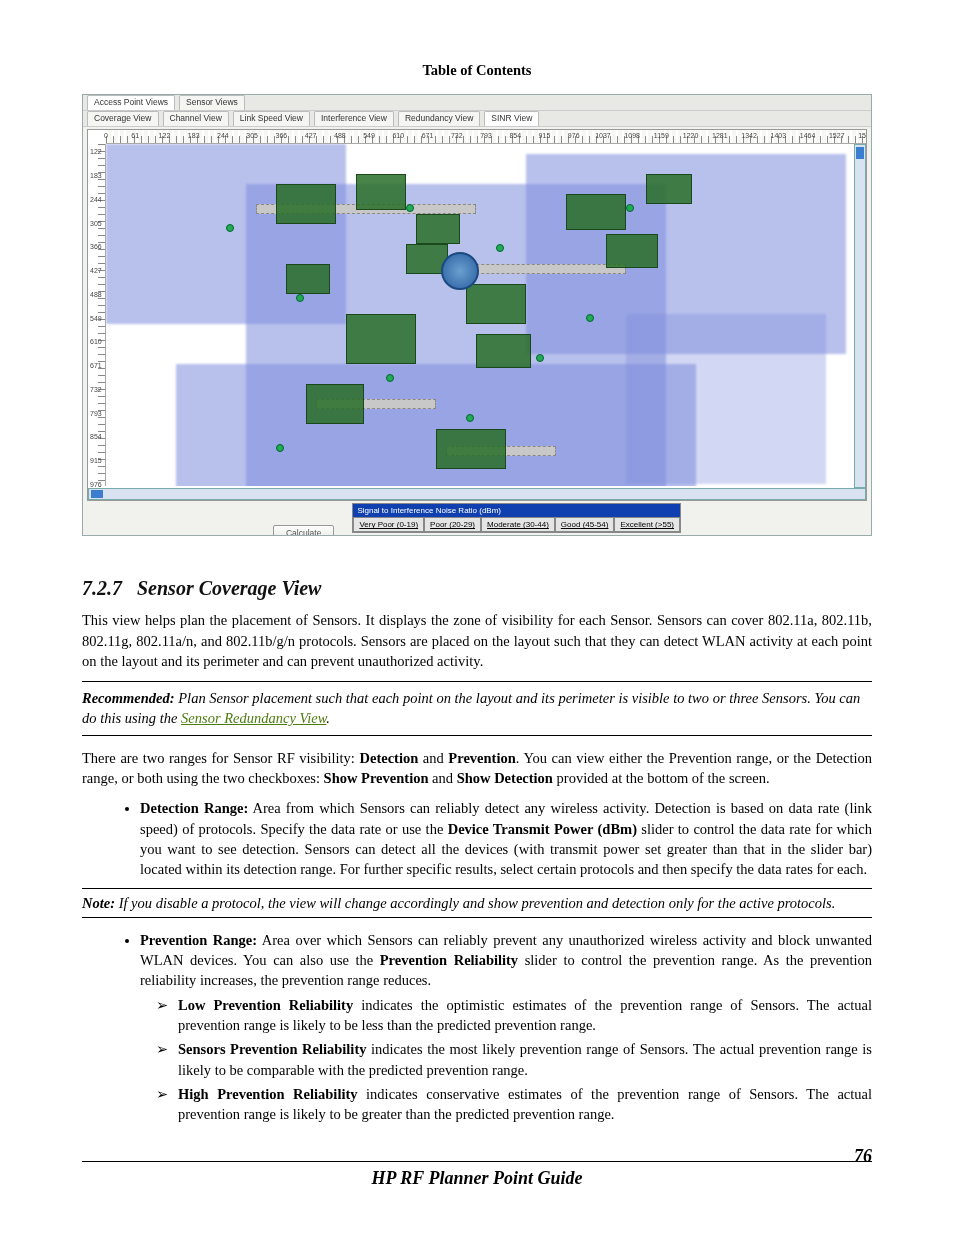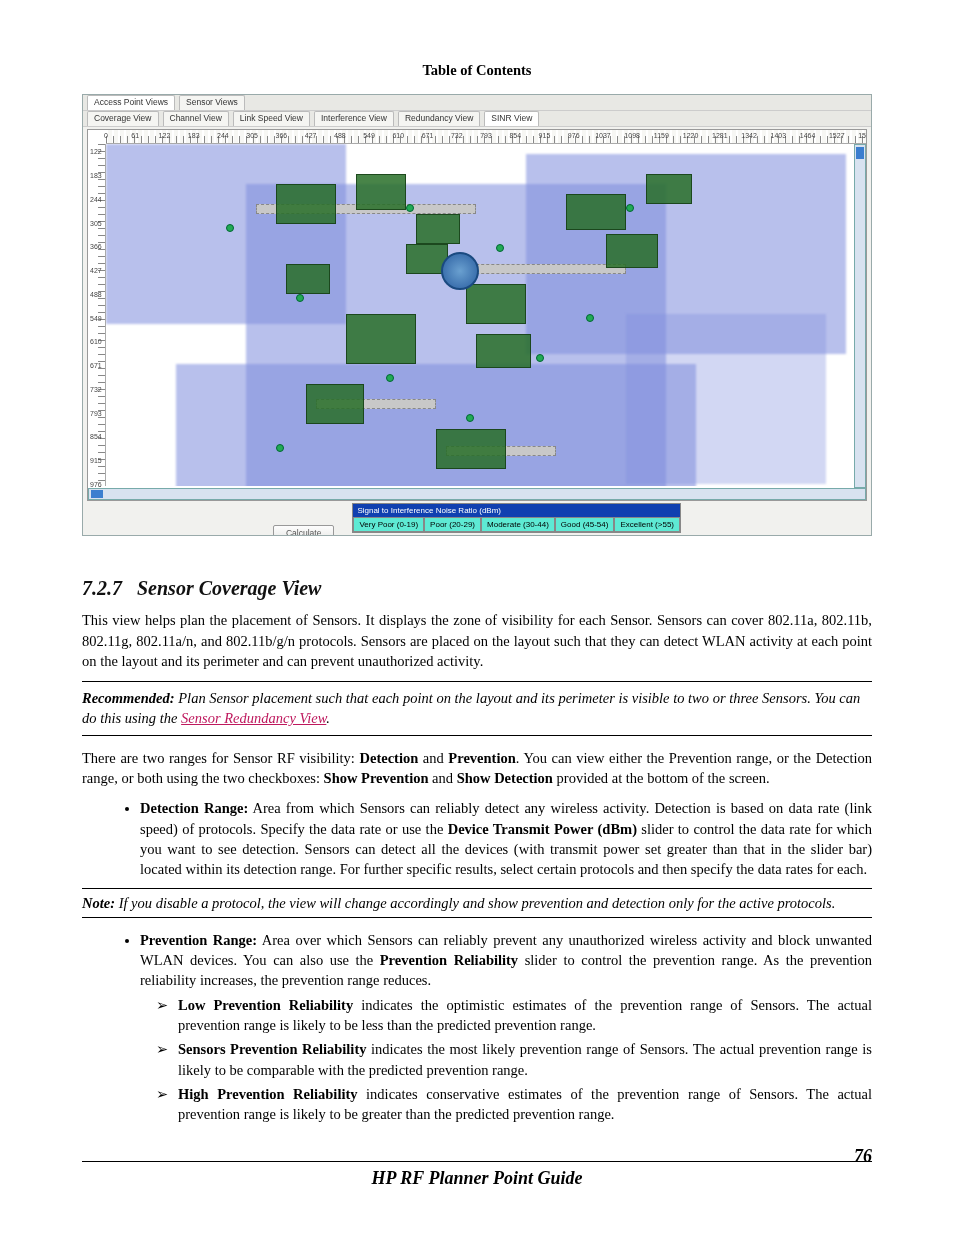--- a/index.html
+++ b/index.html
@@ -164,42 +164,43 @@
     background: #1040b0;
     color: #fff;
     padding: 1px 4px;
     font-size: 8px;
   }
   .legend-row { display: flex; }
   .legend-cell {
     border: 1px solid #888;
     padding: 1px 5px;
     font-size: 8px;
-    background: #5eead4;
+    background: #e5e5e5;
+    text-decoration: underline;
   }
 
   
   .section-heading {
     font-style: italic;
     font-weight: bold;
     font-size: 20px;
     color: #111;
     margin-top: 38px;
     margin-bottom: 8px;
   }
   .para { margin: 0 0 10px 0; text-align: justify; }
   .callout {
     border-top: 1px solid #000;
     border-bottom: 1px solid #000;
     padding: 6px 0;
     margin: 8px 0 12px 0;
     font-style: italic;
   }
   .callout .lead, .note .lead { font-weight: bold; }
-  a.link { color: #be185d; text-decoration: underline; }
+  a.link { color: #4d7c0f; text-decoration: underline; }
   ul.b1 { list-style: disc; padding-left: 58px; margin: 6px 0; }
   ul.b1 > li { margin-bottom: 4px; text-align: justify; }
   ul.b2 { list-style: none; padding-left: 38px; margin: 4px 0; }
   ul.b2 > li { margin-bottom: 4px; position: relative; text-align: justify; }
   ul.b2 > li::before {
     content: "➢";
     position: absolute;
     left: -22px;
     font-style: normal;
   }

